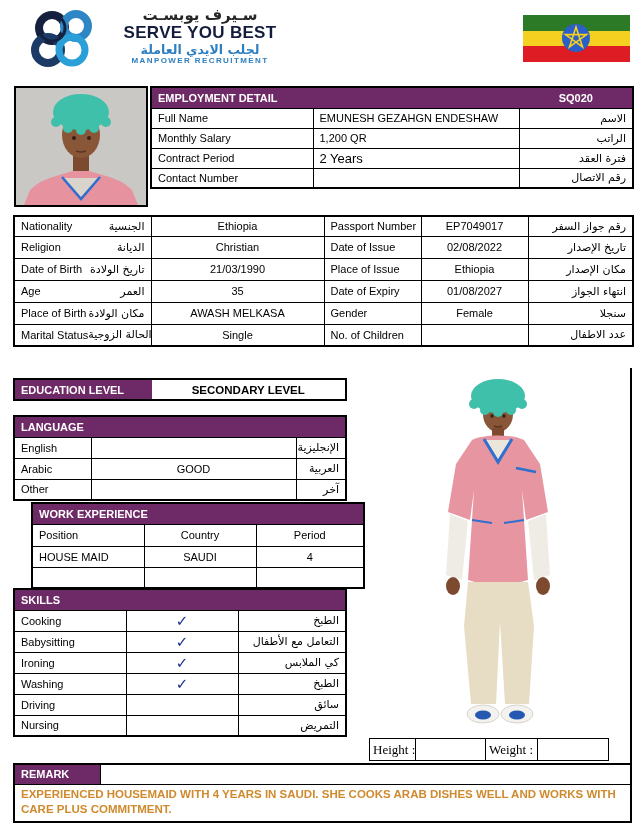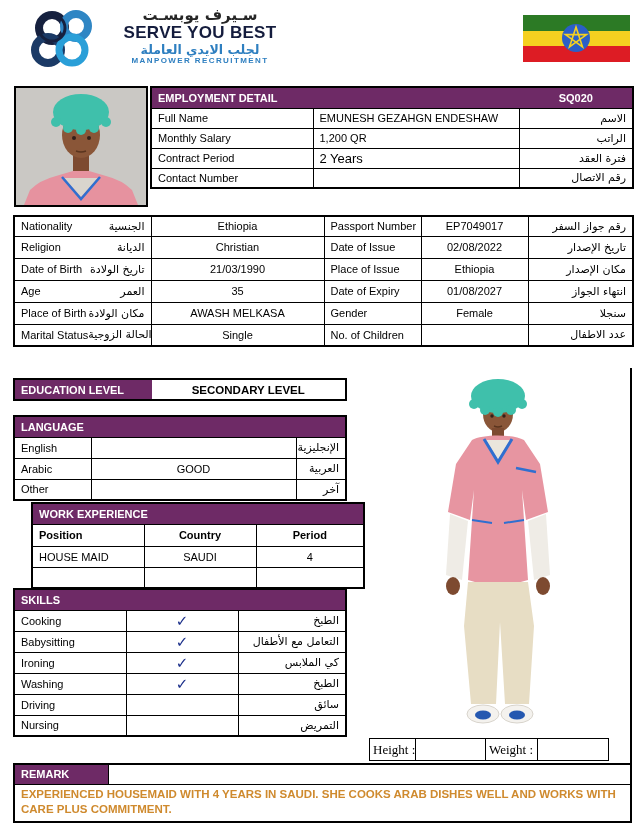--- a/index.html
+++ b/index.html
@@ -30,36 +30,36 @@
   .emp{left:150px;top:86px;width:482px;}
   .emp tr{height:20px;} .emp tr:first-child{height:21px;}
   .other{left:13px;top:215px;width:619px;}
   .other tr{height:22px;} .other tr:first-child{height:20px;}
   .edu{left:13px;top:378px;width:332px;}
   .edu tr{height:21px;}
   .edu-r{text-align:center;font-weight:bold;font-size:11.5px;}
   .lang{left:13px;top:415px;width:332px;}
   .lang tr{height:21px;}
   .work{left:13px;top:502px;width:332px;margin-left:18px;}
-  .work tr{height:21px;} .work tr:nth-child(2){height:22px;font-weight:bold;}
+  .work tr{height:21px;} .work tr:nth-child(2){height:22px;}
   .skills{left:13px;top:588px;width:332px;}
   .skills tr{height:21px;}
   .check{color:#1b2f8a;font-weight:bold;font-style:italic;font-size:15px;text-align:center;font-family:"DejaVu Sans",sans-serif;}
   .bigval{font-size:13px;}
 
   .frame-right{left:630px;top:368px;width:2px;height:395px;background:#000;}
 
   .hw{left:369px;top:738px;width:239px;}
   .hw tr{height:22px;}
   .hw td{border:1.5px solid #000;}
   .serif{font-family:"Liberation Serif",serif;font-size:13px;padding:0 3px;}
 
   .remark-box{left:13px;top:763px;width:619px;border:2px solid #000;box-sizing:border-box;}
   .remark-head{height:19px;border-bottom:1px solid #000;}
-  .remark-title{width:94px;height:19px;background:#6e2a66;color:#fff;font-weight:bold;font-size:11px;
+  .remark-title{width:86px;height:19px;background:#6e2a66;color:#fff;font-weight:bold;font-size:11px;
                 line-height:19px;padding-left:6px;border-right:1px solid #000;box-sizing:border-box;}
   .remark-text{padding:2px 6px 4px;font-size:11.5px;font-weight:bold;color:#cf8a2e;line-height:15px;white-space:normal;}
 
   .photo-portrait{left:14px;top:86px;width:130px;height:117px;border:2px solid #000;}
   .photo-standing{left:372px;top:374px;}
 </style>
 </head>
 <body>
 
 <div id="page">

